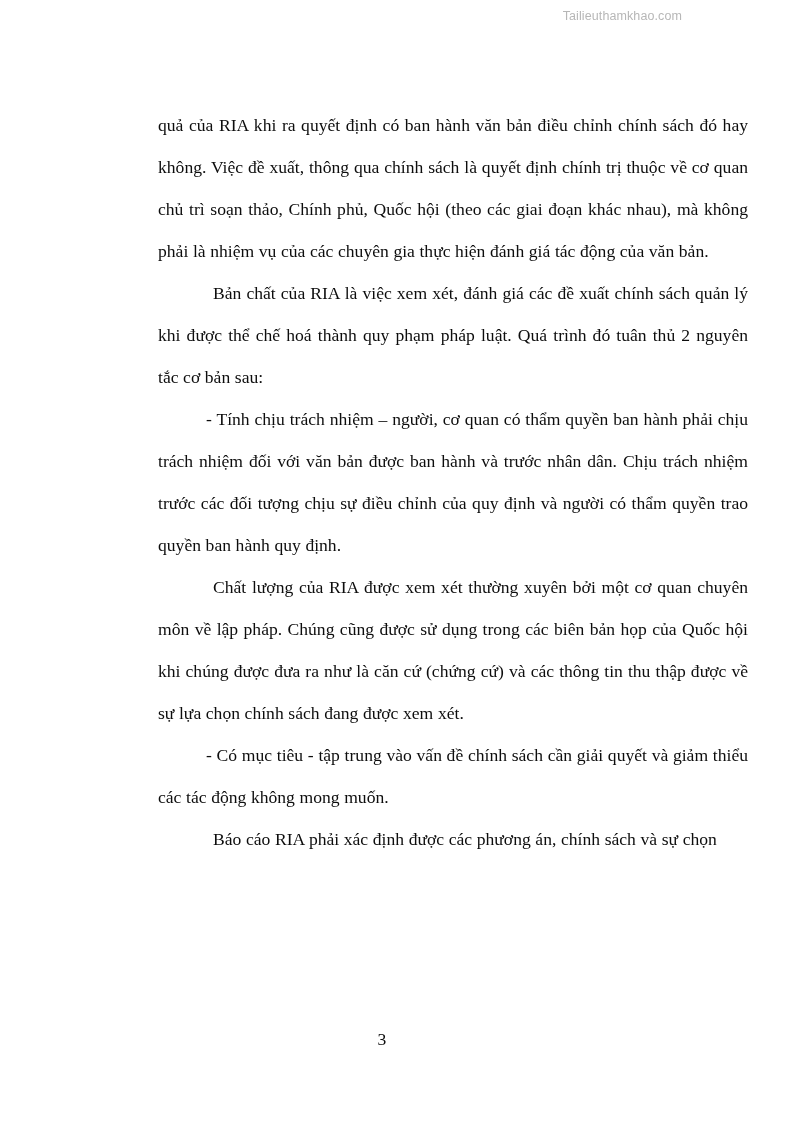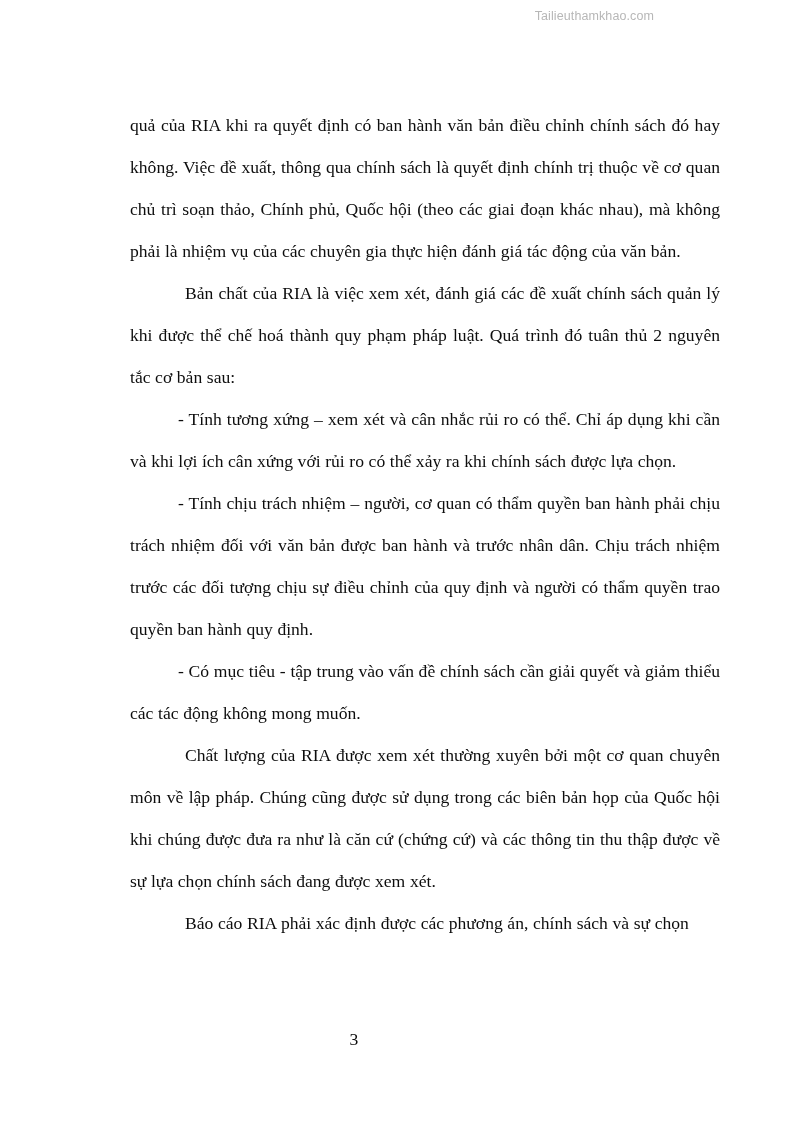--- a/index.html
+++ b/index.html
@@ -15,20 +15,21 @@
     color: #0d0d0d;
     overflow: hidden;
   }
 
   .page {
     position: relative;
     width: 708px;
     height: 1123px;
     background: #ffffff;
     box-sizing: border-box;
+    margin-left: 28px;
   }
 
   
   .watermark {
     position: absolute;
     top: 9px;
     right: 54px;
     font-family: "Liberation Sans", "DejaVu Sans", sans-serif;
     font-size: 12.5px;
     letter-spacing: 0.1px;
@@ -91,29 +92,28 @@
 <div class="page">
 
   <div class="watermark">Tailieuthamkhao.com</div>
 
   <div class="body-text">
 
     <p class="para nostretch">quả của RIA khi ra quyết định có ban hành văn bản điều chỉnh chính sách đó hay không. Việc đề xuất, thông qua chính sách là quyết định chính trị thuộc về cơ quan chủ trì soạn thảo, Chính phủ, Quốc hội (theo các giai đoạn khác nhau), mà không phải là nhiệm vụ của các chuyên gia thực hiện đánh giá tác động của văn bản.</p>
 
     <p class="para indent nostretch">Bản chất của RIA là việc xem xét, đánh giá các đề xuất chính sách quản lý khi được thể chế hoá thành quy phạm pháp luật. Quá trình đó tuân thủ 2 nguyên tắc cơ bản sau:</p>
 
-    <p class="para dash nostretch">- Tính tương xứng – xem xét và cân nhắc rủi ro có thể. Chỉ áp dụng khi cần và khi lợi ích cân xứng với rủi ro có thể xảy ra khi chính sách được lựa chọn.</p>
 
     <p class="para dash nostretch">- Tính chịu trách nhiệm – người, cơ quan có thẩm quyền ban hành phải chịu trách nhiệm đối với văn bản được ban hành và trước nhân dân. Chịu trách nhiệm trước các đối tượng chịu sự điều chỉnh của quy định và người có thẩm quyền trao quyền ban hành quy định.</p>
 
 
 
+    <p class="para indent nostretch">Chất lượng của RIA được xem xét thường xuyên bởi một cơ quan chuyên môn về lập pháp. Chúng cũng được sử dụng trong các biên bản họp của Quốc hội khi chúng được đưa ra như là căn cứ (chứng cứ) và các thông tin thu thập được về sự lựa chọn chính sách đang được xem xét.</p>
+
     <p class="para dash nostretch">- Có mục tiêu - tập trung vào vấn đề chính sách cần giải quyết và giảm thiểu các tác động không mong muốn.</p>
-
-    <p class="para indent nostretch">Chất lượng của RIA được xem xét thường xuyên bởi một cơ quan chuyên môn về lập pháp. Chúng cũng được sử dụng trong các biên bản họp của Quốc hội khi chúng được đưa ra như là căn cứ (chứng cứ) và các thông tin thu thập được về sự lựa chọn chính sách đang được xem xét.</p>
 
     <p class="para indent nostretch">Báo cáo RIA phải xác định được các phương án, chính sách và sự chọn</p>
 
   </div>
 
   <div class="page-number">3</div>
 
 </div>
 
 </body></html>

